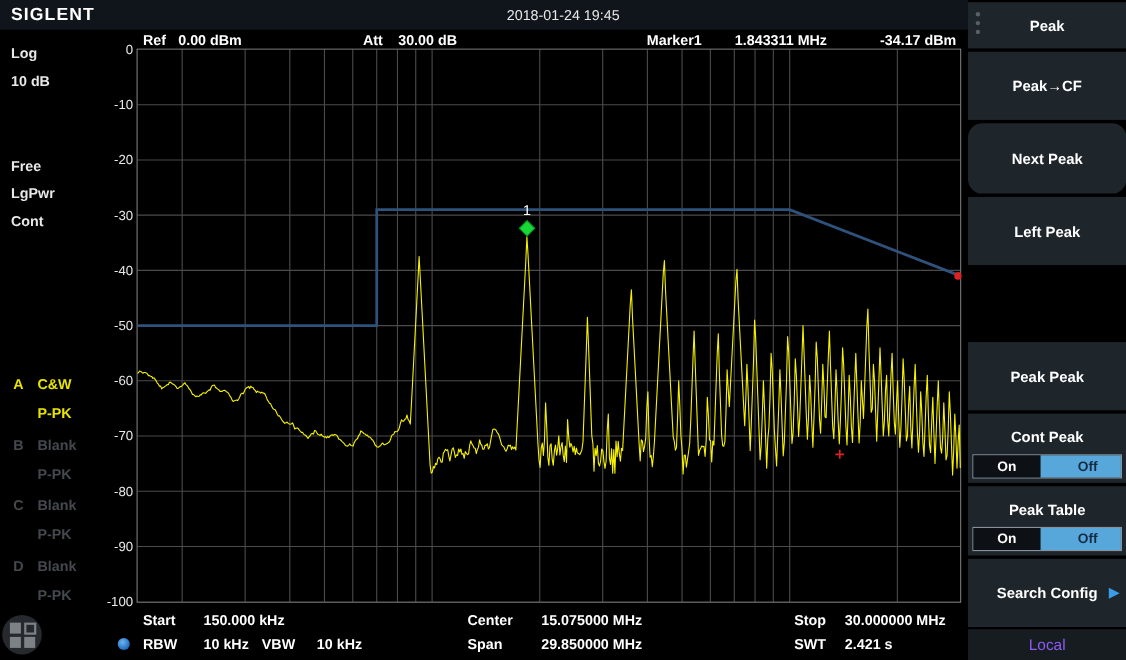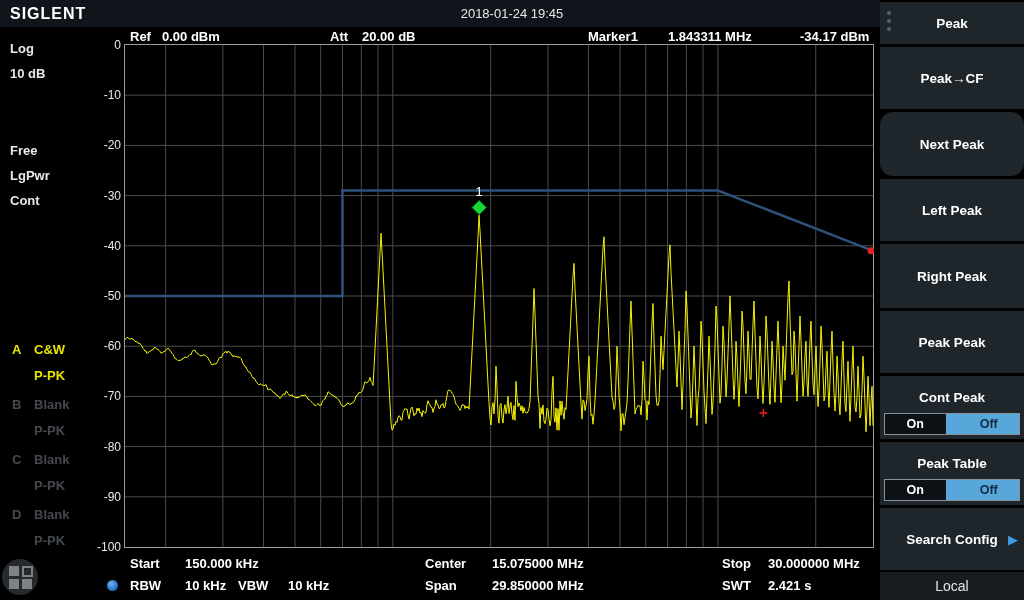--- a/index.html
+++ b/index.html
@@ -30,37 +30,37 @@
   .mbtn{position:absolute;left:0;width:144px;background:#1e252b;color:#fff;font-weight:bold;
         font-size:13.5px;display:flex;align-items:center;justify-content:center;box-sizing:border-box;}
   .mbtn.has-toggle{align-items:flex-start;padding-top:14px;}
   .tgl{position:absolute;left:4px;right:4px;bottom:4px;height:20px;display:flex;border:1px solid #87919a;}
   .tgl span{flex:1;display:flex;align-items:center;justify-content:center;font-size:12.5px;font-weight:bold;}
   .tgl .on{background:#0d1116;color:#fff;}
   .tgl .off{background:#58a7da;color:#122c44;padding-left:13px;}
   .dots{position:absolute;left:7px;top:9px;display:flex;flex-direction:column;gap:4px;}
   .dots i{width:4px;height:4px;border-radius:50%;background:#596066;}
   .sub-arrow{position:absolute;right:6px;top:50%;transform:translateY(-50%);color:#3b9ce8;font-size:13px;}
-  .local{position:absolute;left:0;top:572px;width:144px;height:28px;background:#171c21;color:#e5e5e5;
+  .local{position:absolute;left:0;top:572px;width:144px;height:28px;background:#171c21;color:#8b5cf6;
          font-size:14px;display:flex;align-items:center;justify-content:center;}
 </style>
 </head>
 <body>
 
 <div class="screen">
 
   <div class="topbar">
     <div class="logo">SIGLENT</div>
     <div class="datetime">2018-01-24 19:45</div>
   </div>
 
   <span class="hdr" style="left:130px">Ref</span>
   <span class="hdr" style="left:162px">0.00 dBm</span>
   <span class="hdr" style="left:330px">Att</span>
-  <span class="hdr" style="left:362px">20.00 dB</span>
+  <span class="hdr" style="left:362px">30.00 dB</span>
   <span class="hdr" style="left:588px">Marker1</span>
   <span class="hdr" style="left:668px">1.843311 MHz</span>
   <span class="hdr" style="left:800px">-34.17 dBm</span>
 
   <div id="sidebar">
       <div class="ann" style="top: 41px; left: 10px; color: rgb(232, 232, 232);">Log</div>
       <div class="ann" style="top: 66px; left: 10px; color: rgb(232, 232, 232);">10 dB</div>
       <div class="ann" style="top: 143px; left: 10px; color: rgb(232, 232, 232);">Free</div>
       <div class="ann" style="top: 168px; left: 10px; color: rgb(232, 232, 232);">LgPwr</div>
       <div class="ann" style="top: 193px; left: 10px; color: rgb(232, 232, 232);">Cont</div>
@@ -166,23 +166,20 @@
       </div>
       <div class="mbtn" style="top: 47px; height: 62px;">
         <span>Peak→CF</span>
       </div>
       <div class="mbtn" style="top: 112px; height: 64px; border-radius: 13px;">
         <span>Next Peak</span>
       </div>
       <div class="mbtn" style="top: 179px; height: 62px;">
         <span>Left Peak</span>
       </div>
-      <div class="mbtn" style="top: 244px; height: 64px;">
-        <span>Right Peak</span>
-      </div>
       <div class="mbtn" style="top: 311px; height: 62px;">
         <span>Peak Peak</span>
       </div>
       <div class="mbtn has-toggle" style="top: 376px; height: 63px;">
         <span>Cont Peak</span>
         <span class="tgl">
           <span class="on">On</span>
           <span class="off">Off</span>
         </span>
       </div>

